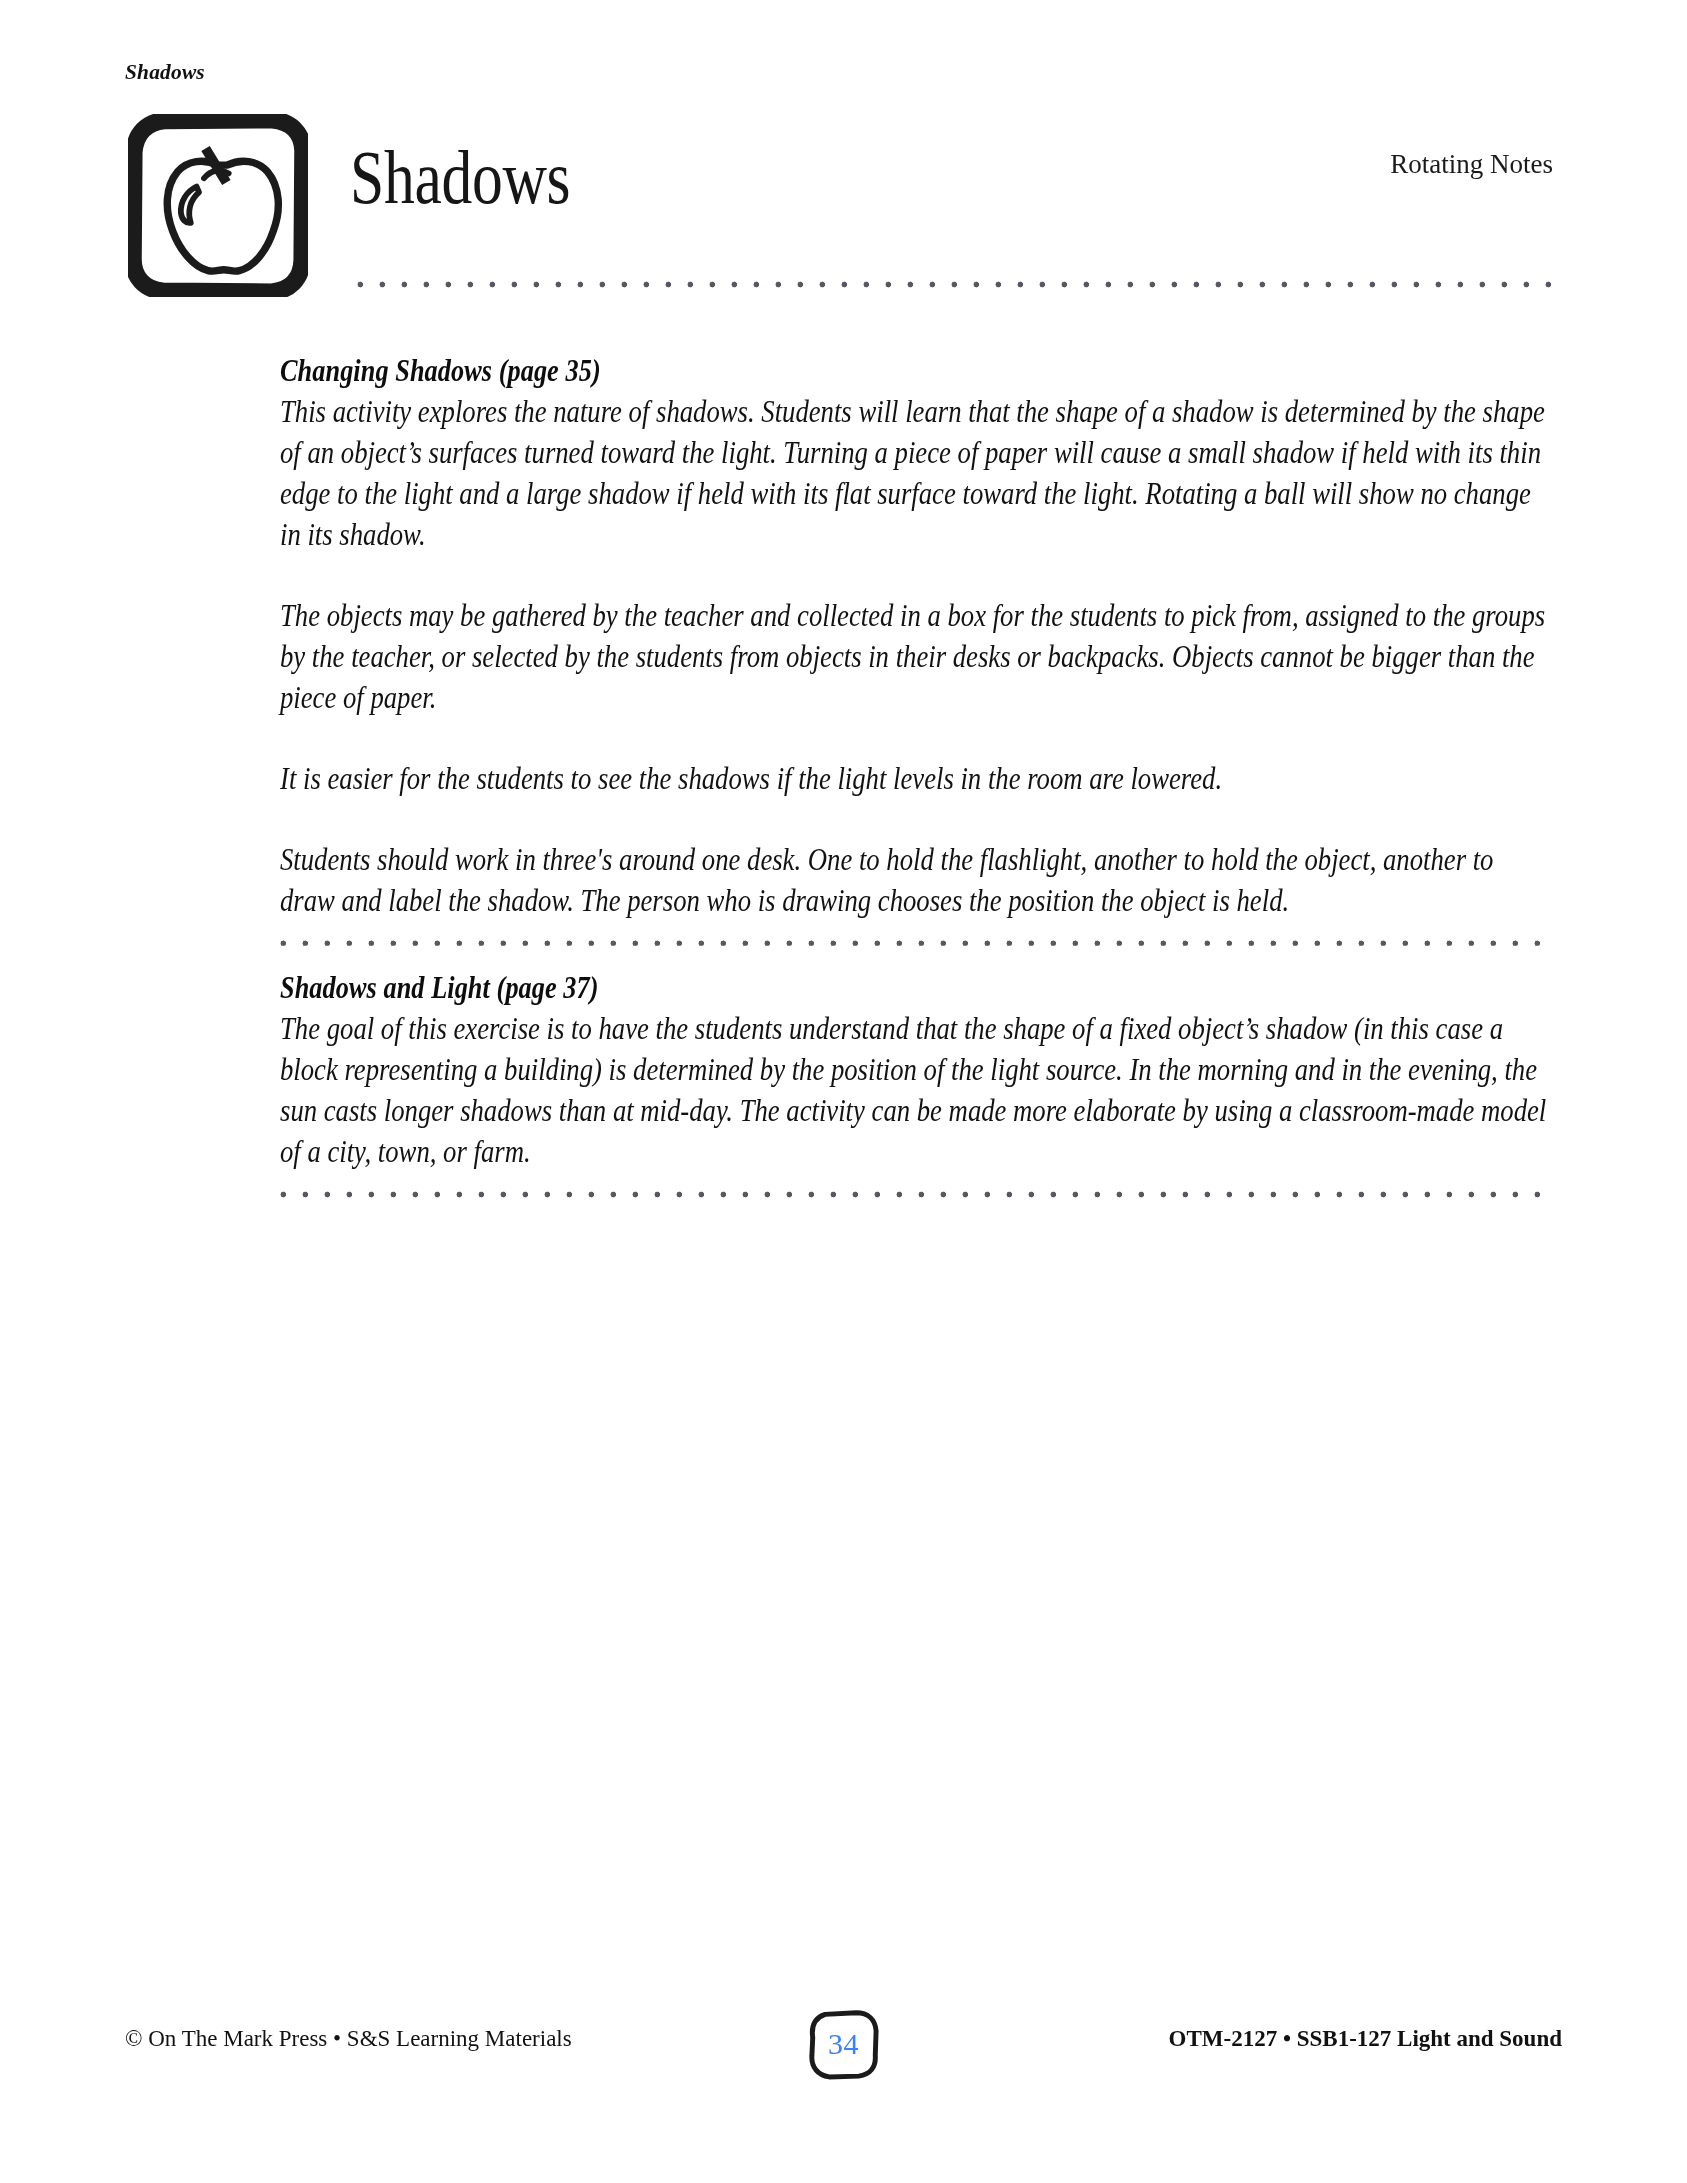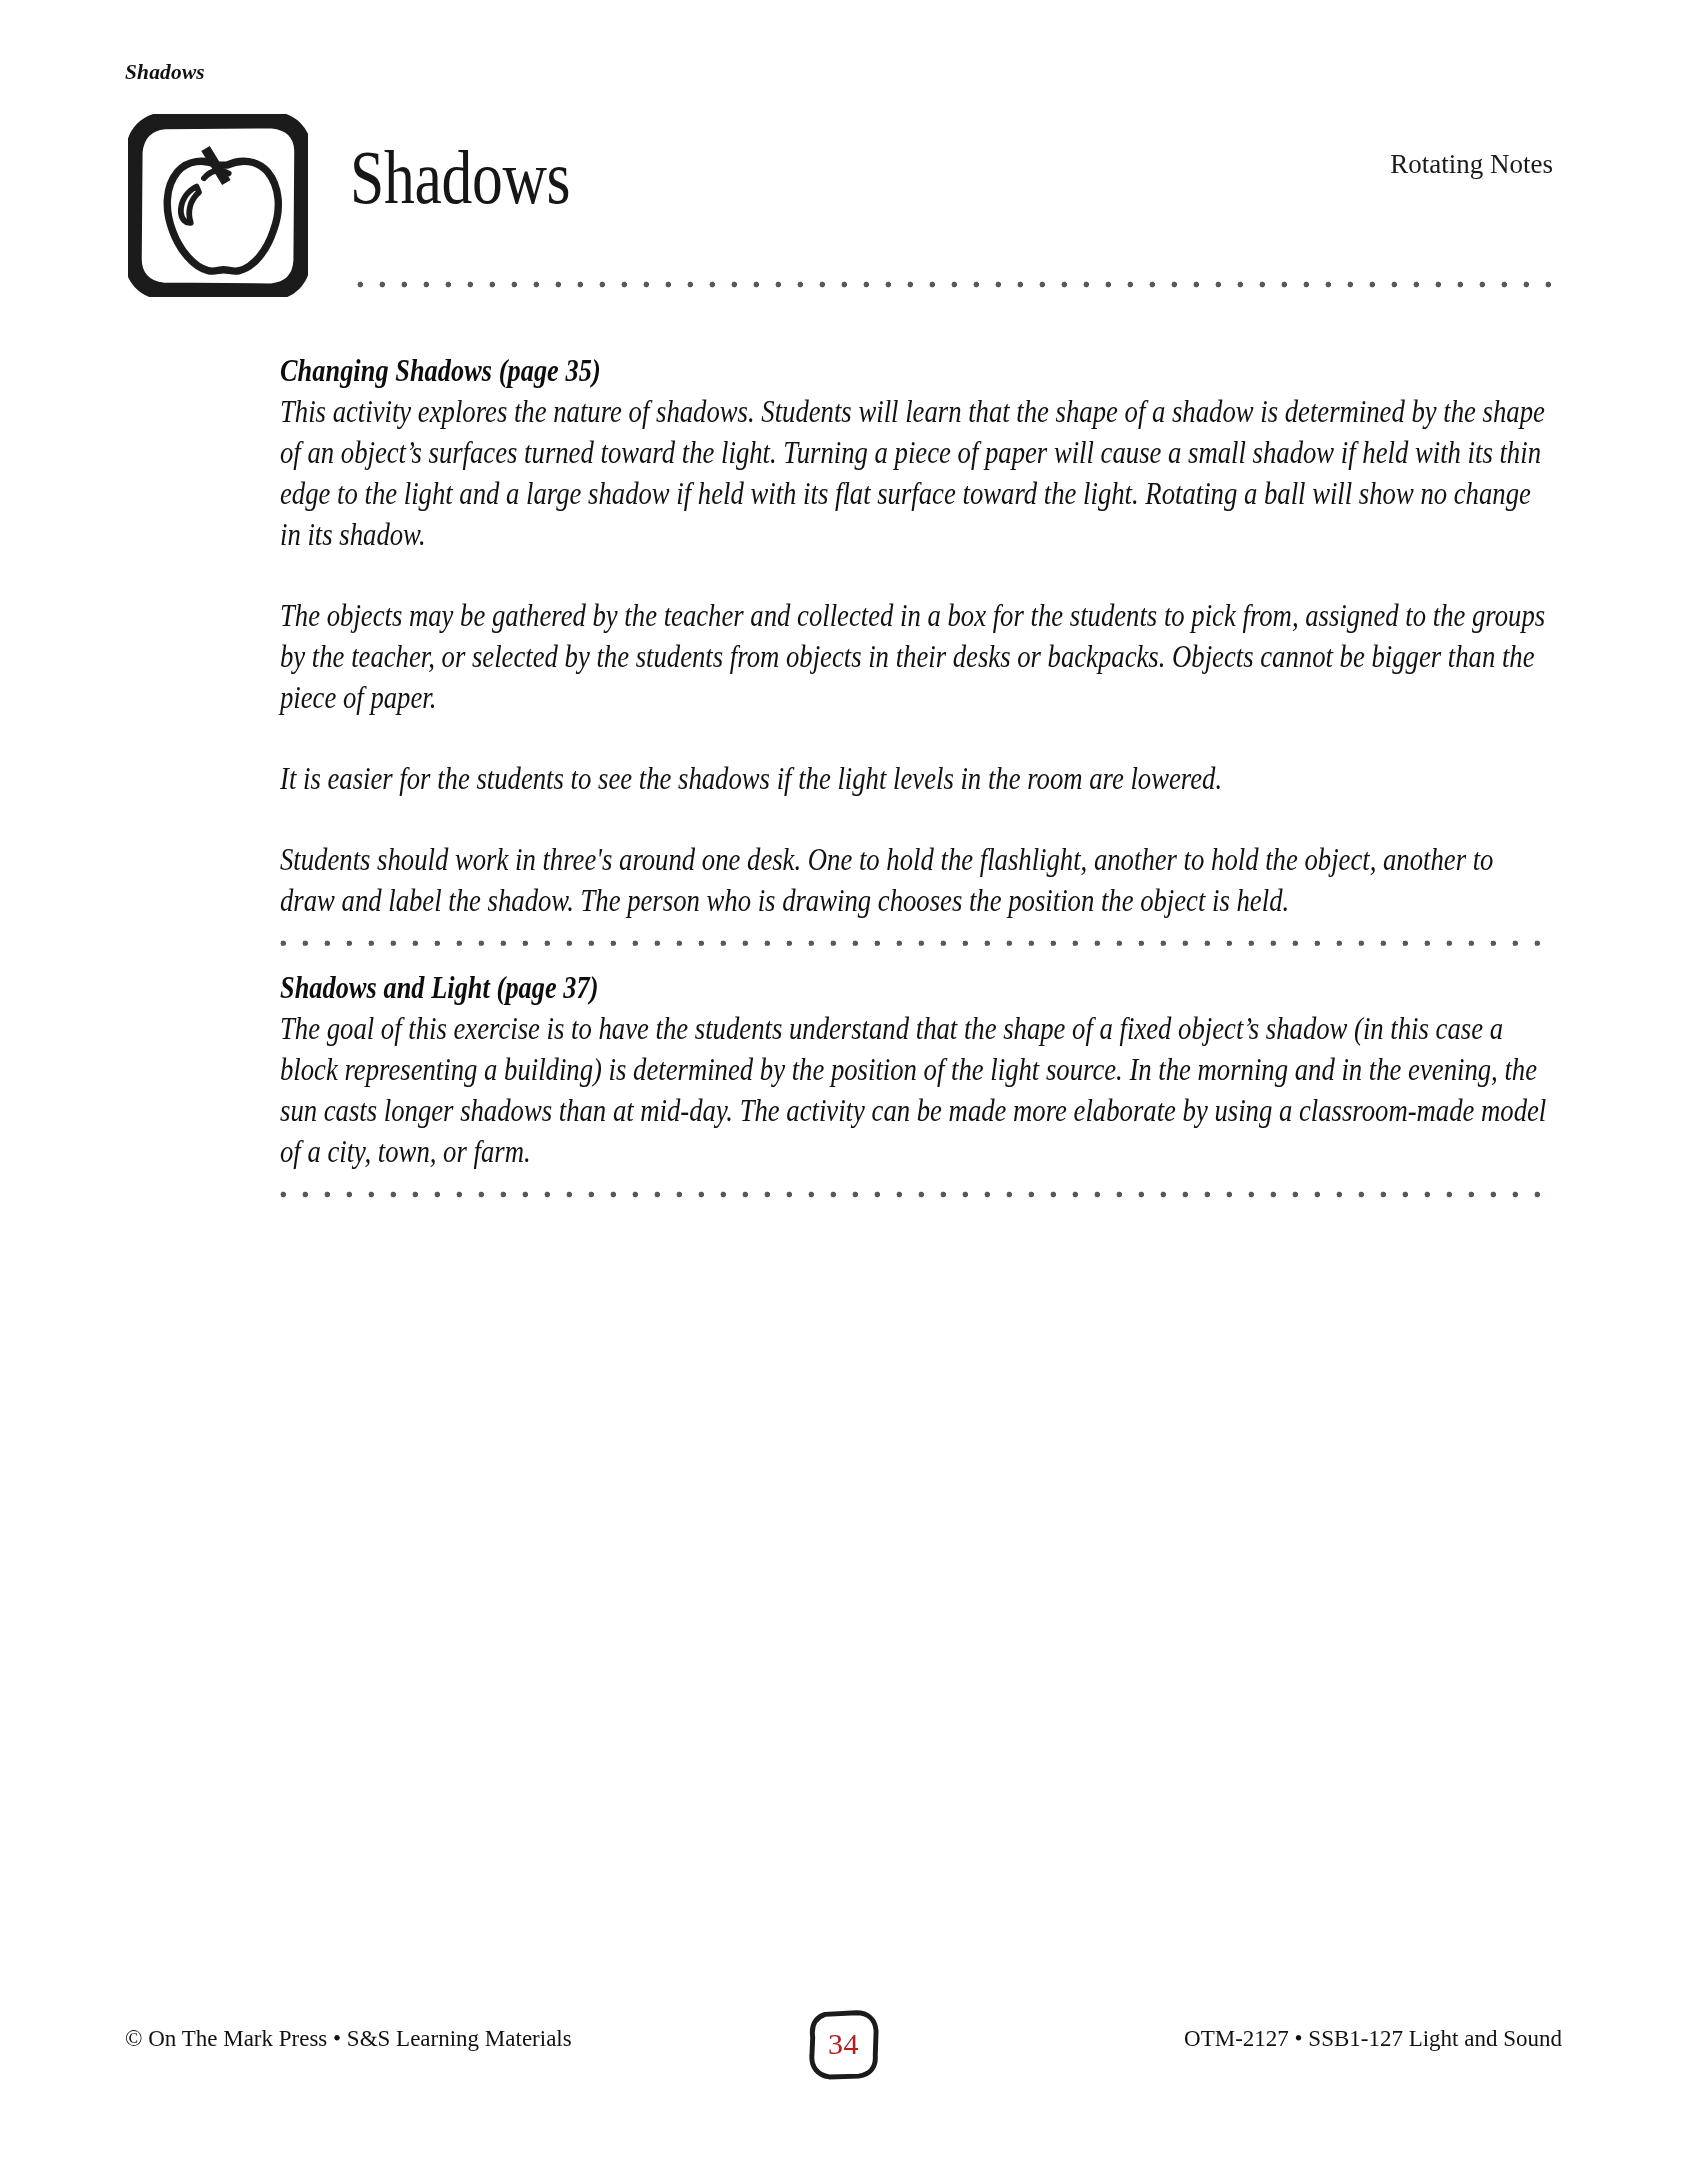--- a/index.html
+++ b/index.html
@@ -139,21 +139,21 @@
     font-size: 23px;
     font-weight: normal;
     color: #111111;
     white-space: nowrap;
   }
   .footer-right {
     position: absolute;
     right: 125px;
     top: 43px;
     font-size: 23px;
-    font-weight: normal;
+    font-weight: bold;
     color: #111111;
     white-space: nowrap;
   }
   .page-num {
     position: absolute;
     left: 50%;
     top: 23px;
     transform: translateX(-50%);
     width: 79px;
     height: 76px;
@@ -162,21 +162,21 @@
   .page-num-label {
     position: absolute;
     left: 0;
     top: 0;
     width: 79px;
     height: 76px;
     display: flex;
     align-items: center;
     justify-content: center;
     font-size: 30px;
-    color: #b91c1c;
+    color: #3b82f6;
     letter-spacing: 0.4px;
     text-align: center;
   }
 </style>
 </head>
 <body>
 
 <div class="page">
 
   <div class="running-head">Shadows</div>

